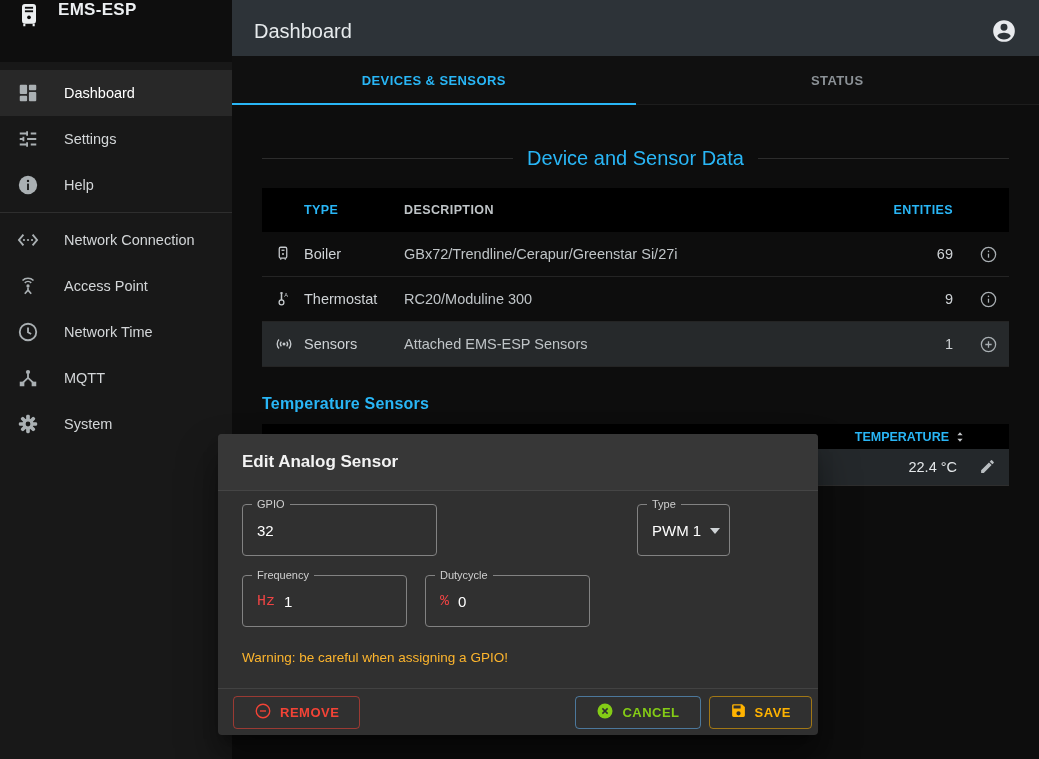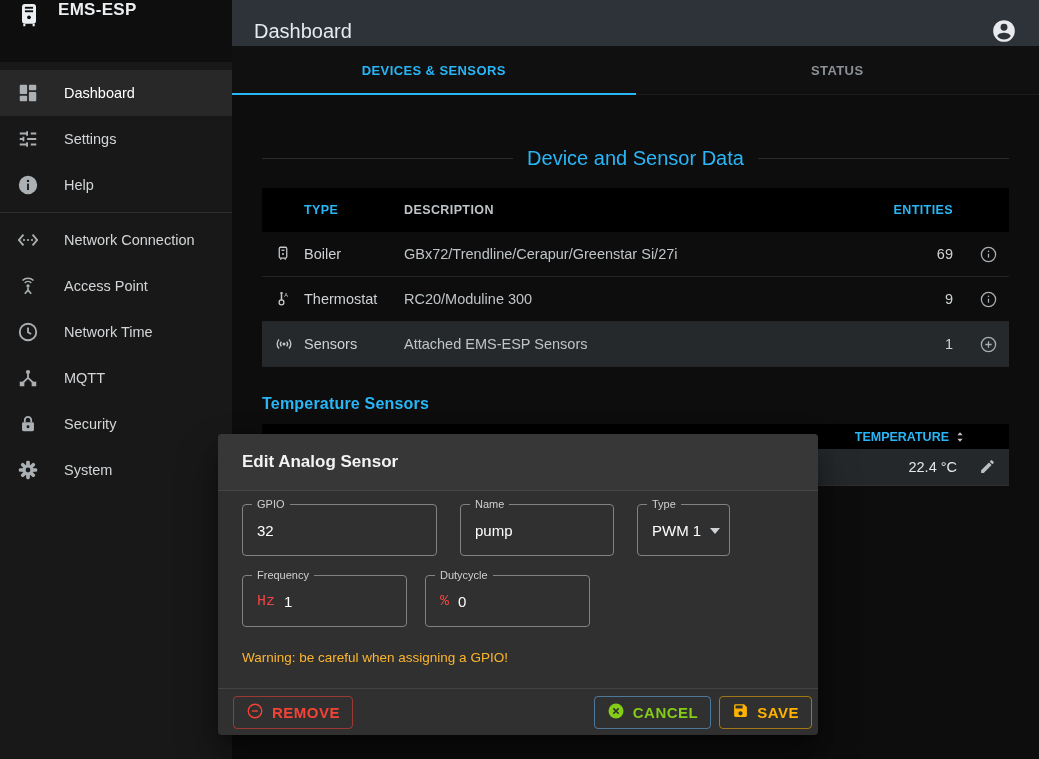--- a/index.html
+++ b/index.html
@@ -16,21 +16,21 @@
   .menu-item.active { background:#282828; color:#fff; }
   .mi-icon { width:24px; height:24px; color:#aab0b3; flex:none; display:flex; align-items:center; justify-content:center; }
   .menu-divider { height:1px; background:#2e2e2e; margin:4px 0; }
 
   
   .appbar { position:absolute; left:232px; top:0; right:0; height:62px; background:#2d3338; display:flex; align-items:center; padding:0 22px; }
   .appbar-title { font-size:20px; color:#e6eaec; }
   .account { margin-left:auto; width:26px; height:26px; color:#e8eaed; cursor:pointer; }
 
   
-  .tabs { position:absolute; left:232px; top:46px; right:0; height:49px; display:flex; background:#101010; border-bottom:1px solid #1d1d1d; }
+  .tabs { position:absolute; left:232px; top:56px; right:0; height:49px; display:flex; background:#101010; border-bottom:1px solid #1d1d1d; }
   .tab { flex:1; display:flex; align-items:center; justify-content:center; font-size:13px; font-weight:bold; letter-spacing:.4px; color:#8b9196; position:relative; cursor:pointer; }
   .tab.active { color:#29b6f6; }
   .tab.active::after { content:""; position:absolute; left:0; right:0; bottom:-1px; height:2px; background:#29b6f6; }
 
   
   .content { position:absolute; left:232px; top:112px; right:0; bottom:0; padding:0 30px; }
   .section-heading { margin-top:35px; display:flex; align-items:center; gap:14px; color:#29b6f6; font-size:20px; }
   .rule { flex:1; height:1px; background:#2c2c2c; }
 
   .device-table { margin-top:18px; }
@@ -58,21 +58,21 @@
             box-shadow:0 11px 15px -7px rgba(0,0,0,.5), 0 24px 38px 3px rgba(0,0,0,.35); }
   .dialog-title { height:57px; display:flex; align-items:center; padding:0 24px; font-size:17px; font-weight:bold; color:#f3f3f3;
                   background:#373737; border-bottom:1px solid #454545; border-radius:4px 4px 0 0; }
   .field { position:absolute; border:1px solid #828282; border-radius:4px; height:52px; background:transparent; }
   .field-label { position:absolute; top:-7px; left:9px; padding:0 5px; background:#303030; font-size:11px; color:#cfcfcf; }
   .field-value { position:absolute; left:14px; top:50%; transform:translateY(-50%); font-size:15px; color:#fff; display:flex; align-items:center; gap:9px; white-space:nowrap; }
   .adorn { color:#ef4444;font-family:Liberation Mono, monospace; }
   .caret { position:absolute; right:9px; top:50%; margin-top:-2px; width:0; height:0; border-left:5px solid transparent; border-right:5px solid transparent; border-top:6px solid #cfd3d6; }
   .warning { position:absolute; left:24px; top:216px; font-size:13.5px; color:#fdb52d; }
   .dialog-actions { position:absolute; left:0; right:0; bottom:0; height:47px; border-top:1px solid #424242; display:flex; align-items:center; padding:0 6px; }
-  .btn { display:inline-flex; align-items:center; gap:8px; height:33px; padding:0 12px; border-radius:4px; font-size:15px; font-weight:bold; letter-spacing:.5px; background:transparent; cursor:pointer; }
+  .btn { display:inline-flex; align-items:center; gap:8px; height:33px; padding:0 20px; border-radius:4px; font-size:13px; font-weight:bold; letter-spacing:.5px; background:transparent; cursor:pointer; }
   .btn svg { flex:none; }
   .btn-remove { color:#f44336; border:1px solid rgba(244,67,54,.55); margin-left:9px; }
   .actions-spacer { flex:1; }
   .btn-cancel { color:#84cc16; border:1px solid rgba(100,181,246,.55); }
   .btn-save { color:#ffb300; border:1px solid rgba(255,179,0,.55); margin-left:8px; margin-right:0; }
 </style>
 </head>
 <body>
 
 <div class="app">
@@ -160,30 +160,20 @@
               <rect x="3" y="16" width="5" height="5"></rect>
               <rect x="16" y="16" width="5" height="5"></rect>
               <path d="M11 7.5h2v4l5 4.5-1.4 1.5L12 13.2l-4.6 4.3L6 16l5-4.5z"></path>
             </svg>
           </span>
         <span>MQTT</span>
       </div>
       <div class="menu-item">
         <span class="mi-icon">
             <svg width="22" height="22" viewBox="0 0 24 24">
-              <rect x="5.5" y="10" width="13" height="10" rx="1.6" fill="currentColor"></rect>
-              <path d="M8.5 10V7.8a3.5 3.5 0 0 1 7 0V10" fill="none" stroke="currentColor" stroke-width="2"></path>
-              <circle cx="12" cy="15" r="1.6" fill="#181818"></circle>
-            </svg>
-          </span>
-        <span>Security</span>
-      </div>
-      <div class="menu-item">
-        <span class="mi-icon">
-            <svg width="22" height="22" viewBox="0 0 24 24">
               <g fill="currentColor">
                 <rect x="10" y="2" width="4" height="20" rx="1.5"></rect>
                 <rect x="10" y="2" width="4" height="20" rx="1.5" transform="rotate(45 12 12)"></rect>
                 <rect x="10" y="2" width="4" height="20" rx="1.5" transform="rotate(90 12 12)"></rect>
                 <rect x="10" y="2" width="4" height="20" rx="1.5" transform="rotate(135 12 12)"></rect>
                 <circle cx="12" cy="12" r="6"></circle>
               </g>
               <circle cx="12" cy="12" r="2.6" fill="#181818"></circle>
             </svg>
           </span>
@@ -314,24 +304,20 @@
   </div>
 
   <div class="dialog">
     <div class="dialog-title">Edit Analog Sensor</div>
 
     <div class="field" style="left:24px; top:70px; width:195px;">
       <span class="field-label">GPIO</span>
       <span class="field-value">32</span>
     </div>
 
-    <div class="field" style="left:242px; top:70px; width:154px;">
-      <span class="field-label">Name</span>
-      <span class="field-value">pump</span>
-    </div>
 
     <div class="field" style="left:419px; top:70px; width:93px;">
       <span class="field-label">Type</span>
       <span class="field-value">PWM 1</span>
       <span class="caret"></span>
     </div>
 
     <div class="field" style="left:24px; top:141px; width:165px;">
       <span class="field-label">Frequency</span>
       <span class="field-value">

